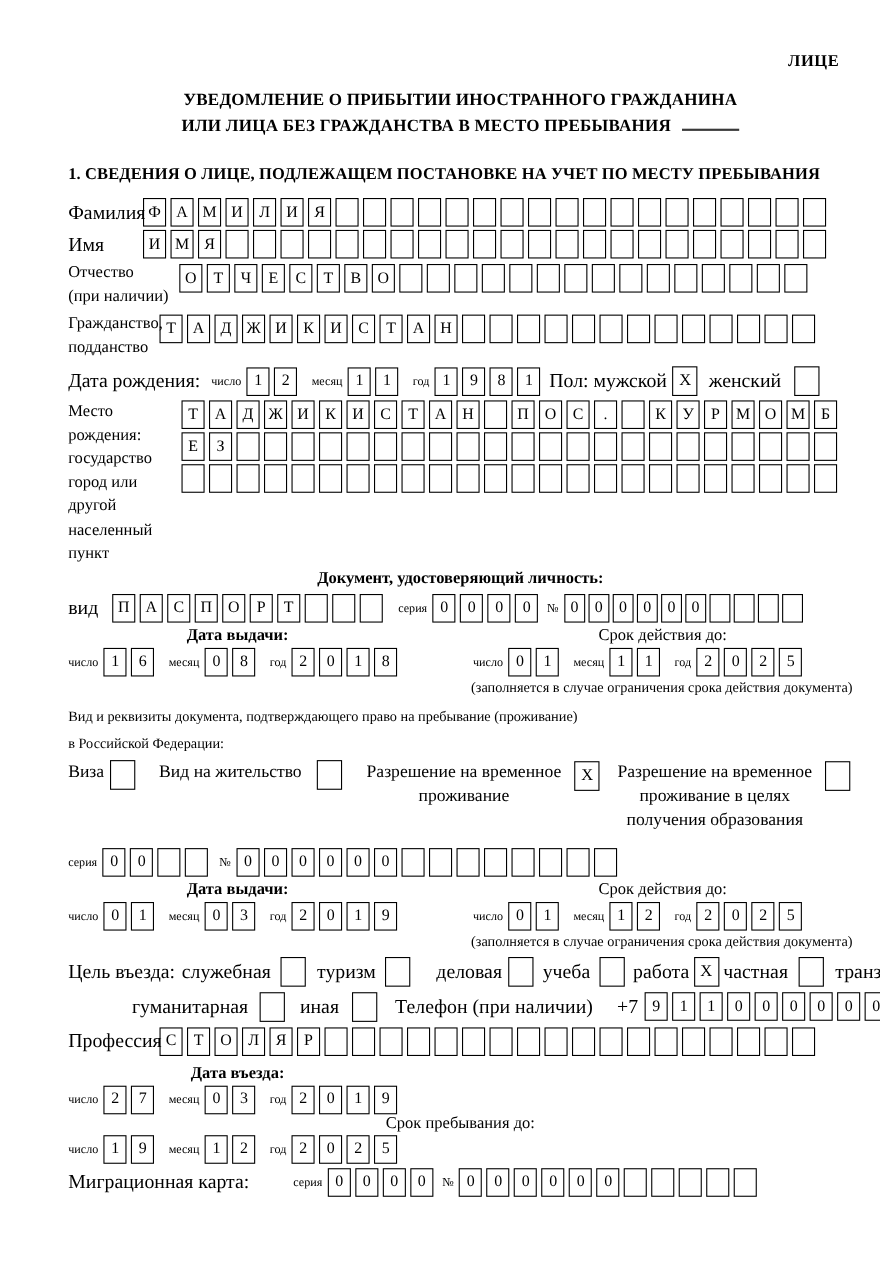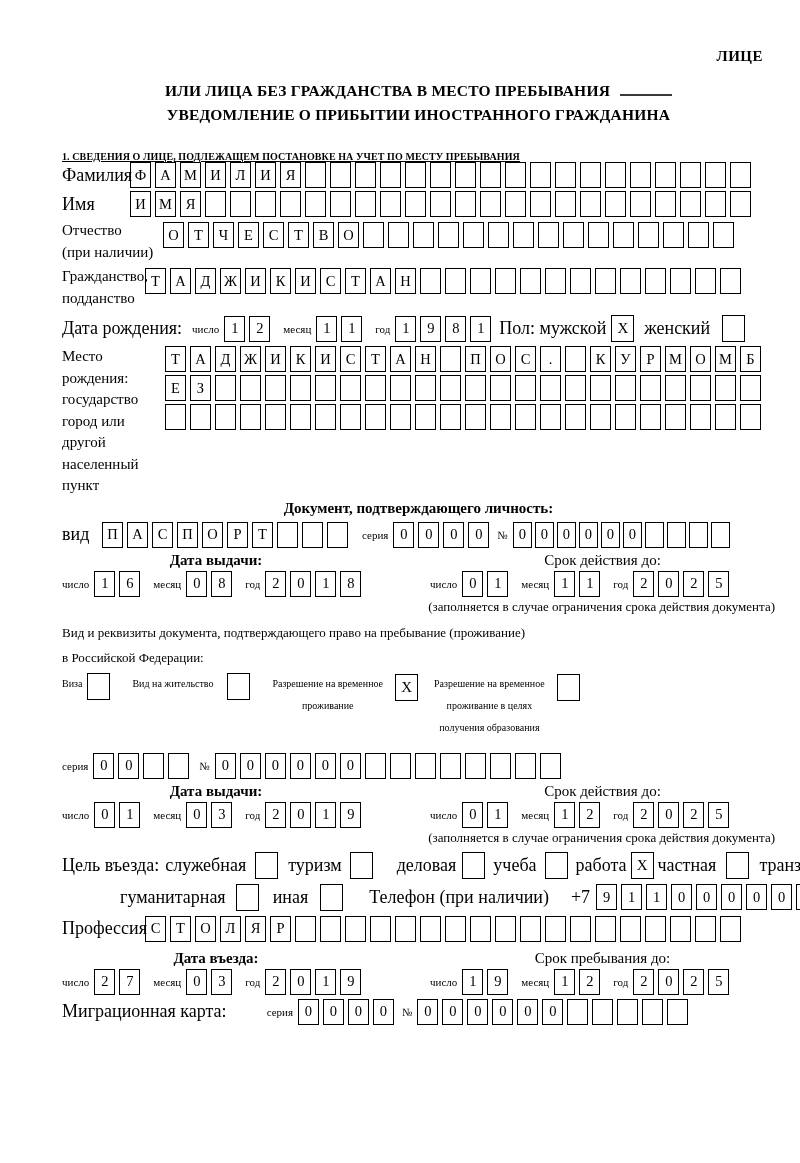--- a/index.html
+++ b/index.html
@@ -3,21 +3,21 @@
 <meta charset="utf-8">
 <style>
   html,body{margin:0;padding:0;background:#fff;}
   body{width:800px;height:1163px;font-family:"Liberation Serif",serif;color:#000;overflow:hidden;}
   .page{box-sizing:border-box;width:800px;height:1163px;padding:38px 25px 0 62px;}
   .hdr{margin-left:556px;font-size:13.5px;line-height:21px;}
   .hdr .gap{height:3px;}
   .forma{font-weight:bold;font-size:15px;text-align:right;padding-right:12px;margin-top:10px;letter-spacing:.5px;}
   .title{font-weight:bold;font-size:15.5px;line-height:24px;text-align:center;margin-top:14px;letter-spacing:.2px;}
   .uline{display:inline-block;width:52px;border-bottom:2px solid #3a3a3a;margin-left:10px;vertical-align:baseline;}
-  .sec-head{font-weight:bold;font-size:10px;margin-top:24px;letter-spacing:.1px;text-decoration:underline;}
+  .sec-head{font-weight:bold;font-size:15px;margin-top:24px;margin-bottom:12px;letter-spacing:.1px;}
   .frow{display:flex;align-items:center;margin-bottom:3px;}
   .lbl{font-size:18px;flex:none;}
   .lblcol{flex:none;font-size:15px;line-height:21.5px;}
   .cellwrap{display:flex;flex:none;}
   .cell{display:inline-flex;align-items:center;justify-content:center;flex:none;box-sizing:border-box;
         width:21px;height:26px;border:1.8px solid #000;margin-right:4px;font-size:14.5px;}
   .sm .cell{width:19px;margin-right:3px;}
   .checkbox{display:inline-flex;align-items:center;justify-content:center;flex:none;box-sizing:border-box;
         width:23px;height:27px;border:1.8px solid #000;font-size:15px;}
   .doc-head{text-align:center;font-weight:bold;font-size:15px;margin:3px 0 5px;}
@@ -25,35 +25,35 @@
   .dcl{width:368px;flex:none;}
   .dcr{flex:1;}
   .dh{font-size:15px;text-align:center;margin-bottom:2px;}
   .dcl .dh{padding-right:60px;font-weight:bold;}
   .drow{display:flex;align-items:center;}
   .dlbl{font-size:11px;flex:none;margin-right:5px;}
   .dlbl.m{margin-left:9px;}
   .note{font-size:13px;text-align:right;margin-top:2px;}
   .intro{font-size:13px;line-height:25px;margin-top:5px;}
   .optrow{display:flex;align-items:flex-start;margin-top:3px;}
-  .optlbl{font-size:10px;line-height:22px;}
+  .optlbl{font-size:16px;line-height:22px;}
   .ctr{text-align:center;}
   .stack{display:flex;flex-direction:column;}
-  .mt6{margin-top:6px;}.mt8{margin-top:8px;}.mt14{margin-top:14px;}.mt4{margin-top:4px;}
+  .mt6{margin-top:6px;}.mt8{margin-top:8px;flex-direction:column;}.mt14{margin-top:14px;}.mt4{margin-top:4px;}
 </style>
 </head>
 <body>
 
 <div class="page">
 
   <div class="forma">ЛИЦЕ</div>
 
   <div class="title">
+    <div><span>УВЕДОМЛЕНИЕ О ПРИБЫТИИ ИНОСТРАННОГО ГРАЖДАНИНА</span></div>
     <div><span>ИЛИ ЛИЦА БЕЗ ГРАЖДАНСТВА В МЕСТО ПРЕБЫВАНИЯ</span><span class="uline"></span></div>
-    <div><span>УВЕДОМЛЕНИЕ О ПРИБЫТИИ ИНОСТРАННОГО ГРАЖДАНИНА</span></div>
   </div>
 
   <div class="sec-head">1. СВЕДЕНИЯ О ЛИЦЕ, ПОДЛЕЖАЩЕМ ПОСТАНОВКЕ НА УЧЕТ ПО МЕСТУ ПРЕБЫВАНИЯ</div>
 
   <div class="frow">
     <span class="lbl" style="width:68px">Фамилия</span>
     <span class="cellwrap">
         <span class="cell">Ф</span>
         <span class="cell">А</span>
         <span class="cell">М</span>
@@ -285,21 +285,21 @@
           <span class="cell">&nbsp;</span>
           <span class="cell">&nbsp;</span>
           <span class="cell">&nbsp;</span>
           <span class="cell">&nbsp;</span>
           <span class="cell">&nbsp;</span>
           <span class="cell">&nbsp;</span>
         </span>
     </span>
   </div>
 
-  <div class="doc-head">Документ, подтверждающего личность:</div>
+  <div class="doc-head">Документ, удостоверяющий личность:</div>
   <div class="frow">
     <span class="lbl" style="width:40px">вид</span>
     <span class="cellwrap">
         <span class="cell">П</span>
         <span class="cell">А</span>
         <span class="cell">С</span>
         <span class="cell">П</span>
         <span class="cell">О</span>
         <span class="cell">Р</span>
         <span class="cell">Т</span>
@@ -491,21 +491,21 @@
     <span class="checkbox" style="margin-left:10px">&nbsp;</span>
     <span class="lbl" style="margin-left:10px">транзит</span>
     <span class="checkbox" style="margin-left:10px">&nbsp;</span>
   </div>
 
   <div class="frow" style="margin-top:5px;margin-left:58px">
     <span class="lbl">гуманитарная</span>
     <span class="checkbox" style="margin-left:10px">&nbsp;</span>
     <span class="lbl" style="margin-left:14px">иная</span>
     <span class="checkbox" style="margin-left:12px">&nbsp;</span>
-    <span class="lbl" style="margin-left:26px">Телефон (при наличии)</span>
+    <span class="lbl" style="margin-left:16px">Телефон (при наличии)</span>
     <span class="lbl" style="margin-left:22px;margin-right:6px">+7</span>
     <span class="cellwrap">
         <span class="cell">9</span>
         <span class="cell">1</span>
         <span class="cell">1</span>
         <span class="cell">0</span>
         <span class="cell">0</span>
         <span class="cell">0</span>
         <span class="cell">0</span>
         <span class="cell">0</span>

